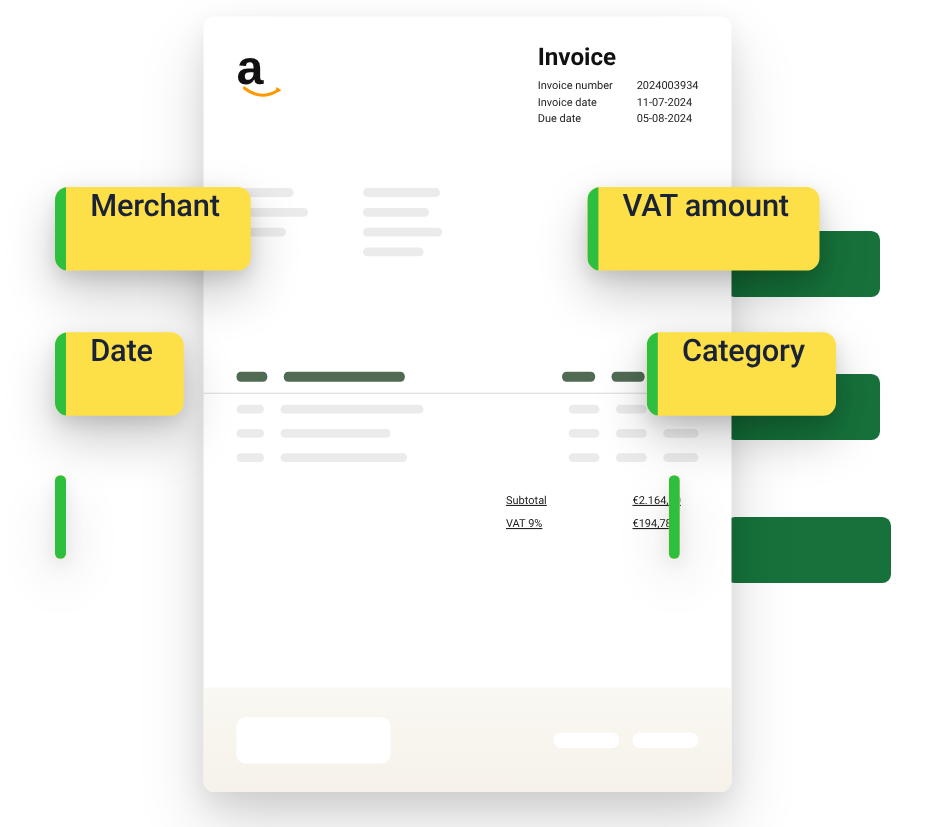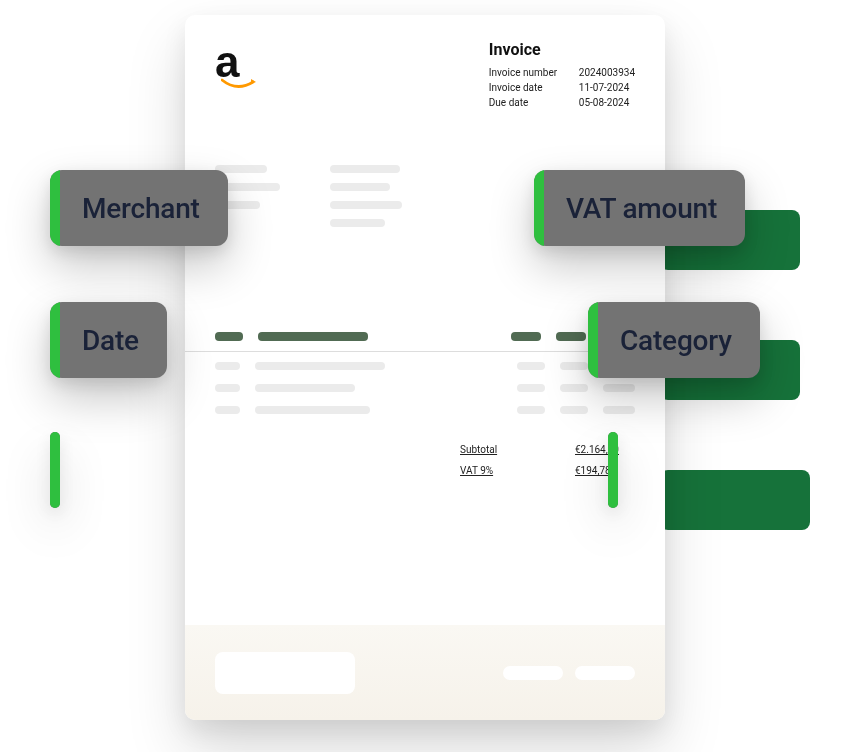--- a/index.html
+++ b/index.html
@@ -43,21 +43,21 @@
   .logo-smile {
     position: absolute;
     left: 6px;
     top: 38px;
     width: 36px;
     height: 14px;
   }
   .logo-smile svg { display: block; }
   .invoice-title-block { text-align: left; }
   .invoice-title {
-    font-size: 16px;
+    font-size: 22px;
     font-weight: 700;
     color: #111;
     margin-bottom: 6px;
   }
   .meta-group { font-size: 10px; line-height: 1.5; color: #222; }
   .meta-row { display: flex; gap: 18px; }
   .meta-label { width: 72px; font-weight: 400; }
   .meta-value { font-weight: 400; }
   .placeholder-blocks {
     display: flex;
@@ -138,25 +138,24 @@
   .footer-spacer { flex: 1; }
   .footer-small {
     width: 60px;
     height: 14px;
     background: #fff;
     border-radius: 7px;
   }
   
   .pill {
     position: absolute;
-    background: #737373;
+    background: #fde047;
     border-radius: 12px;
     box-shadow: 0 20px 45px rgba(0,0,0,0.22), 0 6px 15px rgba(0,0,0,0.10);
     display: flex;
-    align-items: center;
     overflow: hidden;
     height: 76px;
   }
   .pill-accent {
     width: 10px;
     height: 100%;
     background: #2fbf3f;
     flex-shrink: 0;
   }
   .pill-label {

